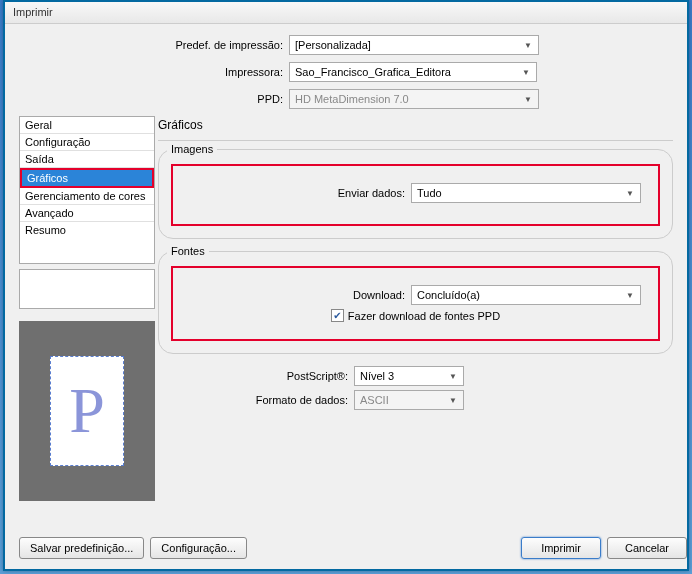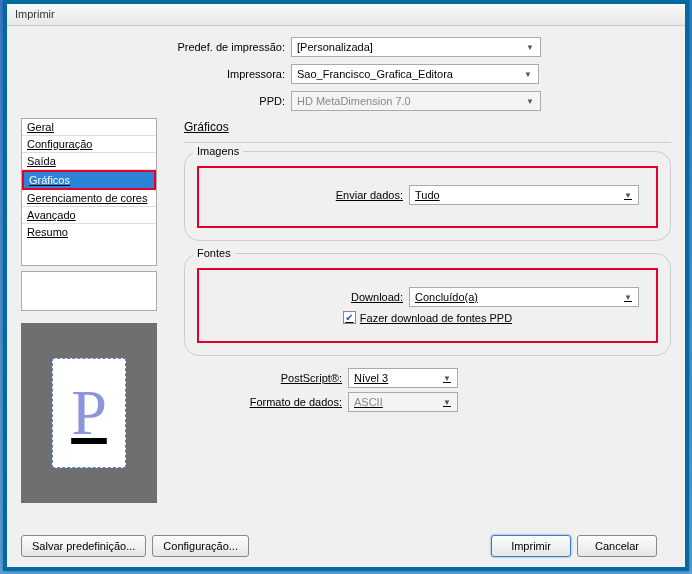--- a/index.html
+++ b/index.html
@@ -10,21 +10,21 @@
     background: linear-gradient(to bottom, #3a7cc9 0%, #5a9fd8 100%);
     width: 692px;
     height: 574px;
     overflow: hidden;
   }
   .window {
     position: absolute;
     top: 0; left: 3px;
     width: 686px; height: 571px;
     background: #f0f0f0;
-    border: 4px solid #0369a1;
+    border: 2px solid #0369a1;
     box-shadow: 0 0 4px rgba(0,0,0,0.3);
   }
   .titlebar {
     height: 22px;
     background: linear-gradient(to bottom, #f8f8f8, #e8e8e8);
     border-bottom: 1px solid #ccc;
     padding: 4px 8px;
     font-size: 11px;
     color: #333;
   }
@@ -47,23 +47,22 @@
     font-size: 11px;
   }
   .combo.disabled { background: #f4f4f4; color: #888; }
   .combo .arrow {
     width: 14px; height: 14px;
     display: flex; align-items: center; justify-content: center;
     font-size: 8px; color: #555;
   }
   .mid {
     display: flex;
-    gap: 27px;
+    gap: 3px;
     margin-top: 6px;
-    text-decoration: underline;
   }
   .sidebar { width: 136px; }
   .catlist {
     border: 1px solid #aaa;
     background: #fff;
     height: 148px;
   }
   .catlist .item {
     padding: 2px 5px;
     border-bottom: 1px solid #e0e0e0;
@@ -134,21 +133,21 @@
   }
   .cb {
     width: 13px; height: 13px;
     border: 1px solid #888;
     background: #fff;
     display: flex; align-items: center; justify-content: center;
     font-size: 10px; color: #2b5a9e;
   }
   .footer {
     position: absolute;
-    bottom: 10px; left: 14px; right: 28px;
+    bottom: 10px; left: 14px; right: 0;
     display: flex;
     justify-content: space-between;
   }
   .footer .left { display: flex; gap: 6px; }
   .footer .right { display: flex; gap: 6px; }
   .btn {
     height: 22px;
     min-width: 80px;
     padding: 0 10px;
     border: 1px solid #888;
@@ -244,21 +243,21 @@
                 <span class="arrow">▼</span>
               </div>
             </div>
             <div class="checkbox-row">
               <div class="cb">✔</div>
               <span>Fazer download de fontes PPD</span>
             </div>
           </div>
         </div>
 
-        <div style="margin-left:64px">
+        <div style="margin-left:96px">
           <div class="inner-row" style="justify-content:flex-start">
             <div class="ilabel" style="width:100px"><span>PostScript®:</span></div>
             <div class="combo" style="width:110px">
               <span>Nível 3</span>
               <span class="arrow">▼</span>
             </div>
           </div>
           <div class="inner-row" style="justify-content:flex-start">
             <div class="ilabel" style="width:100px"><span>Formato de dados:</span></div>
             <div class="combo disabled" style="width:110px">

